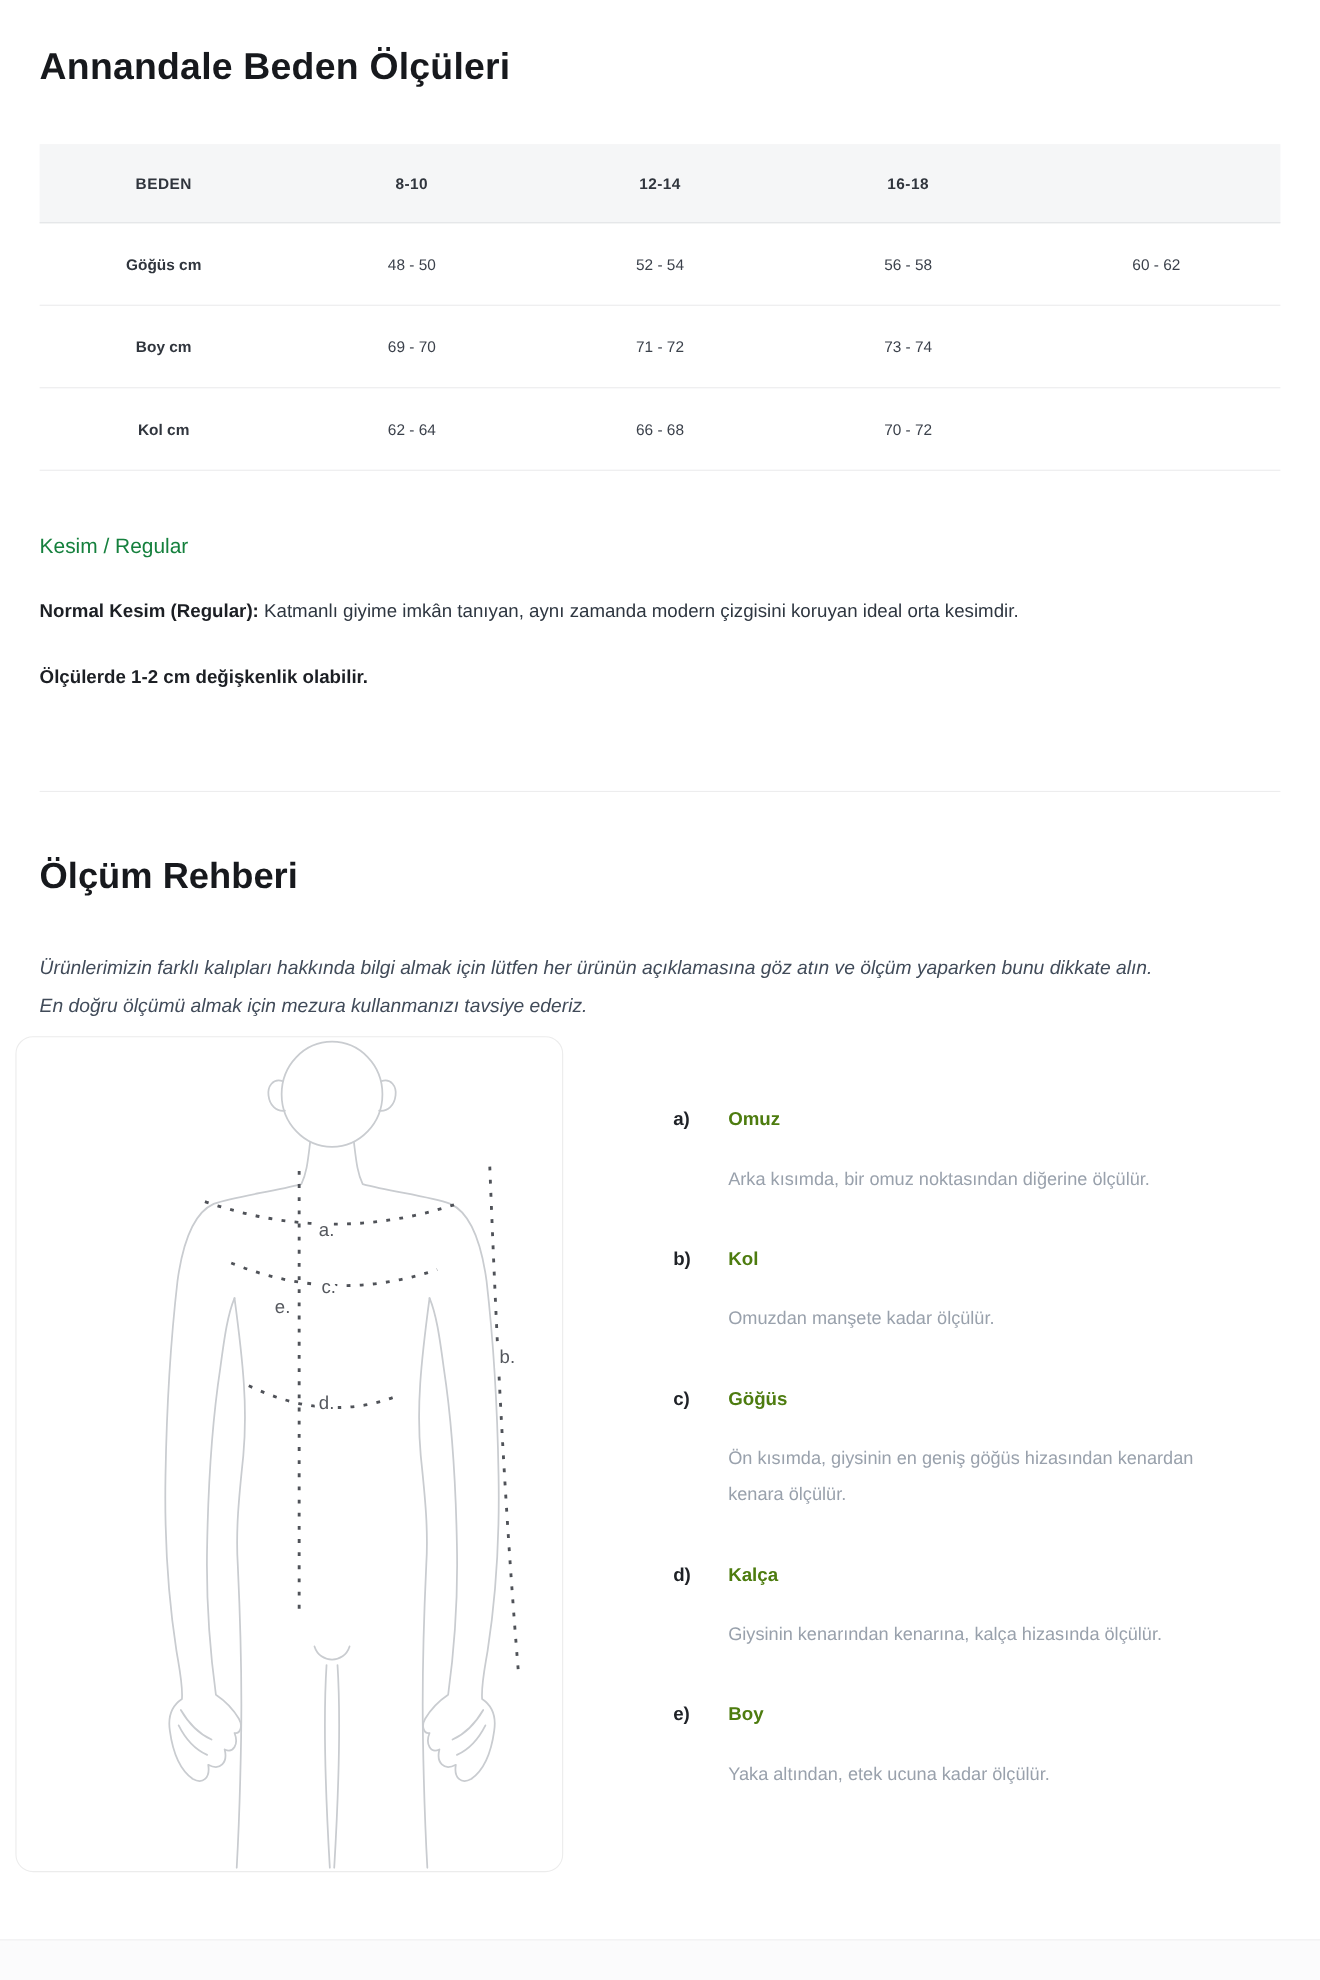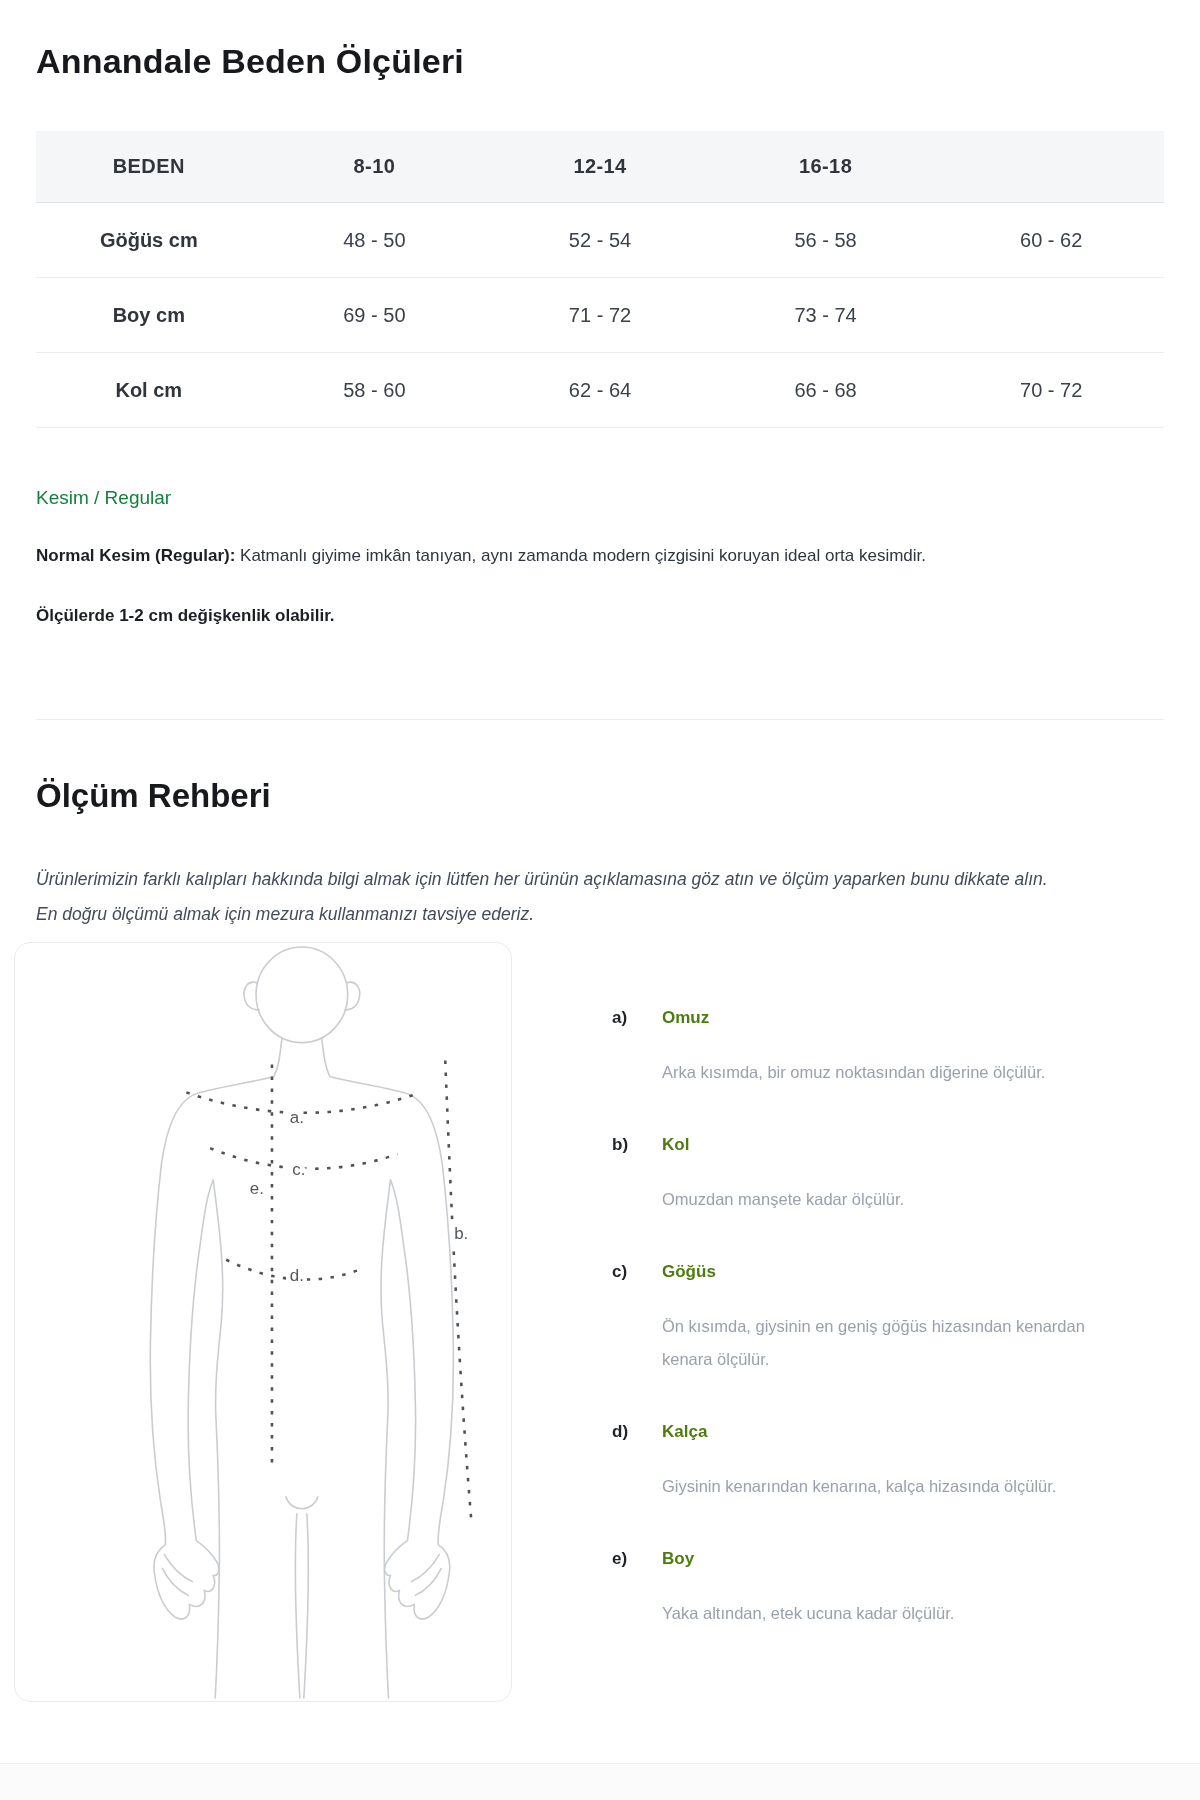--- a/index.html
+++ b/index.html
@@ -29,21 +29,21 @@
   }
 
   
   .size-table{margin-top:45px;width:100%;}
   .trow{display:grid;grid-template-columns:repeat(5,1fr);}
   .trow.head{
     background:var(--header-bg);height:72px;
     border-bottom:1px solid var(--border-header);
   }
   .trow.body-row{height:75px;border-bottom:1px solid var(--border-light);}
-  .cell{display:flex;align-items:center;justify-content:center;font-size:20px;}
+  .cell{display:flex;align-items:center;justify-content:center;font-size:14px;}
   .trow.head .cell{font-weight:700;color:#30353d;letter-spacing:.4px;}
   .cell.rowlabel{font-weight:700;color:#30353d;}
   .cell.val{color:var(--text-table);}
 
   
   .fit-heading{margin-top:58px;font-size:19px;font-weight:400;color:#15803d;line-height:24px;}
   .fit-line{margin-top:34px;font-size:17px;line-height:24px;color:var(--text-body);}
   .fit-line .b{font-weight:700;color:#1c1f24;}
   .fit-note{margin-top:36px;font-size:17px;font-weight:700;color:#1c1f24;line-height:24px;}
 
@@ -88,27 +88,26 @@
     </div>
     <div class="trow body-row">
       <div class="cell rowlabel">Göğüs cm</div>
       <div class="cell val">48 - 50</div>
       <div class="cell val">52 - 54</div>
       <div class="cell val">56 - 58</div>
       <div class="cell val">60 - 62</div>
     </div>
     <div class="trow body-row">
       <div class="cell rowlabel">Boy cm</div>
-      <div class="cell val">69 - 50</div>
+      <div class="cell val">69 - 70</div>
       <div class="cell val">71 - 72</div>
       <div class="cell val">73 - 74</div>
     </div>
     <div class="trow body-row">
       <div class="cell rowlabel">Kol cm</div>
-      <div class="cell val">58 - 60</div>
       <div class="cell val">62 - 64</div>
       <div class="cell val">66 - 68</div>
       <div class="cell val">70 - 72</div>
     </div>
   </div>
 
   <div class="fit-heading">Kesim / Regular</div>
 
   <p class="fit-line"><span class="b">Normal Kesim (Regular):</span><span> Katmanlı giyime imkân tanıyan, aynı zamanda modern çizgisini koruyan ideal orta kesimdir.</span></p>
 

